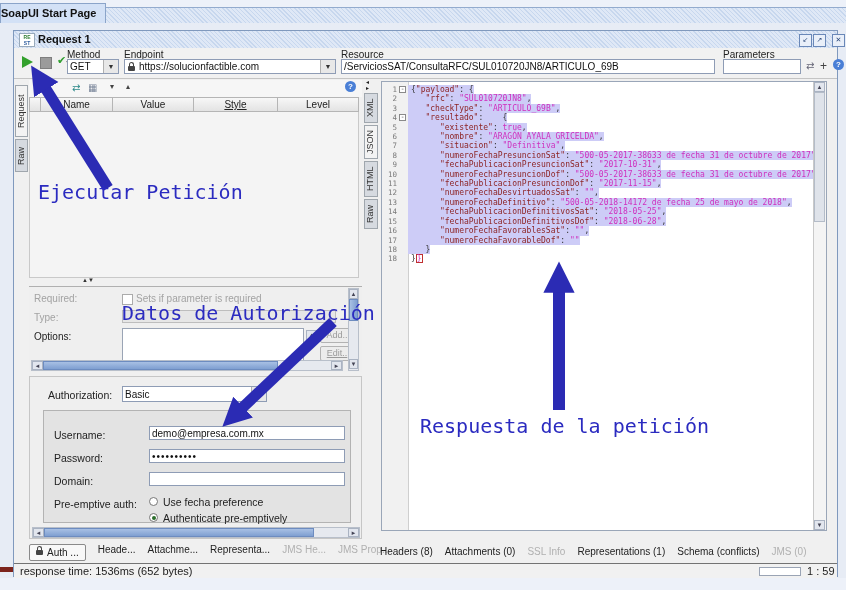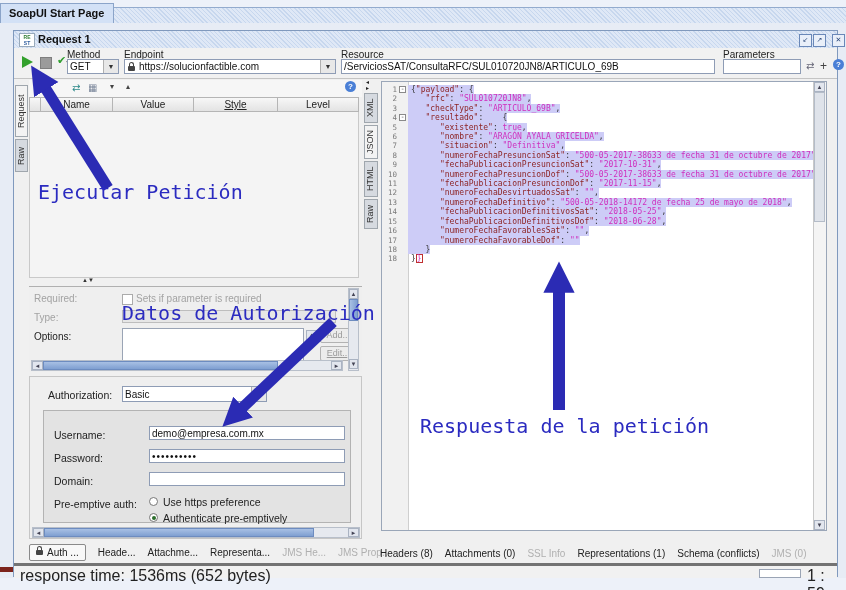--- a/index.html
+++ b/index.html
@@ -3,21 +3,21 @@
 <meta charset="utf-8">
 <style>
   html,body{margin:0;padding:0;}
   body{width:846px;height:590px;font-family:"Liberation Sans","DejaVu Sans",sans-serif;background:#edf1f9;}
   #screen{position:relative;width:846px;height:590px;overflow:hidden;background:#edf1f9;}
   .abs{position:absolute;}
   .hatch{background-color:#d9e4f4;background-image:repeating-linear-gradient(45deg,#c7d7ee 0 1px,#dfe8f6 1px 3px);}
   
   .tabbar-band{left:0;top:7;width:846px;height:16px;border-top:1px solid #93abce;}
   .start-tab{left:0;top:3px;width:104px;height:19px;background:#d3e1f6;border:1px solid #8ba4c9;border-bottom:none;
-    font-weight:bold;font-size:11px;color:#111;line-height:19px;padding-left:8px;}
+    font-weight:bold;font-size:11px;color:#111;line-height:19px;padding-left:0;}
   
   .desktop{left:0;top:23px;width:846px;height:555px;background:#e7ecf5;}
   .win{left:13px;top:30px;width:825px;height:547px;background:#f0f0f0;border:1px solid #8099bd;box-sizing:border-box;}
   .titlebar{left:0;top:0;width:100%;height:17px;border-bottom:1px solid #a9bcd8;}
   .rest-icon{left:5px;top:2px;width:14px;height:12px;background:#fff;border:1px solid #9ab;font-size:5px;line-height:6px;
     font-weight:bold;text-align:center;color:#2e7d32;}
   .rest-icon span{color:#2f5d9e;display:block;}
   .win-title{left:24px;top:1px;font-size:11px;font-weight:bold;color:#111;line-height:15px;}
   .winbtn{top:3px;width:11px;height:11px;background:#e9eff9;border:1px solid #6a88b8;font-size:7px;line-height:10px;
     text-align:center;color:#2c4a7c;cursor:pointer;}
@@ -61,40 +61,40 @@
   .scroll-v{background:#e6e9ef;border:1px solid #b8bfca;box-sizing:border-box;}
   .vthumb{background:linear-gradient(90deg,#a8c0e4,#7f9fd1);border:1px solid #6d8cc0;cursor:grab;box-sizing:border-box;}
   .varr{font-size:6px;line-height:9px;text-align:center;color:#445;background:#e2e6ee;border:1px solid #aab3c2;cursor:pointer;box-sizing:border-box;}
   
   .authpanel{left:15px;top:345px;width:333px;height:163px;background:#efefef;border:1px solid #c6c6c6;box-sizing:border-box;}
   .authbox{left:13px;top:33px;width:308px;height:113px;background:#e3e3e3;border:1px solid #b3b3b3;box-sizing:border-box;}
   .alabel{font-size:10.5px;color:#222;}
   .radio{width:9px;height:9px;border:1px solid #777;border-radius:50%;background:#fff;box-sizing:border-box;cursor:pointer;}
   .radio.on::after{content:'';display:block;width:4px;height:4px;border-radius:50%;background:#2c6e2c;margin:1.5px auto;}
   
-  .btabs{display:flex;align-items:center;font-size:10px;color:#222;}
+  .btabs{display:flex;font-size:10px;color:#222;}
   .btab{margin-right:12px;white-space:nowrap;cursor:pointer;}
   .btab.disabled{color:#b0b0b0;}
   .btab.selbox{border:1px solid #8a8a8a;border-radius:2px;background:#f8f8f8;padding:2px 6px;display:flex;gap:4px;align-items:center;}
   
   .editor{left:367px;top:50px;width:446px;height:450px;background:#fff;border:1px solid #9aa6b8;box-sizing:border-box;overflow:hidden;}
   .gutter-bg{left:0;top:0;width:27px;height:100%;background:#f1f1f1;border-right:1px solid #cfcfcf;box-sizing:border-box;}
   .code-wrap{position:absolute;left:0;top:3px;right:13px;font-family:"DejaVu Sans Mono",monospace;font-size:8px;line-height:9.4px;}
   .code-line{display:flex;white-space:pre;}
   .gutter-num{width:15px;text-align:right;color:#7a7a7a;font-size:7.5px;flex:none;}
   .fold{width:11px;flex:none;text-align:center;color:#555;font-size:7px;line-height:9px;}
   .fold .fbox{display:inline-block;width:7px;height:7px;border:1px solid #8a8a8a;background:#fff;line-height:5px;box-sizing:border-box;cursor:pointer;}
   .code-text{padding-left:3px;color:#333;}
   .code-text.sel{background:#cdccf7;}
   .k{color:#8b1f1f;}
   .v{color:#cf2fbe;}
   .bm{color:#cf2fbe;border:1px solid #c03030;line-height:7px;display:inline-block;}
   .ed-scroll{right:0;top:0;width:13px;height:100%;background:#f4f4f4;border-left:1px solid #c9c9c9;box-sizing:border-box;}
   
-  .statusbar{left:0;top:532px;width:100%;height:15px;background:#f1f1f1;border-top:3px solid #737373;font-size:16px;color:#222;box-sizing:border-box;}
+  .statusbar{left:0;top:532px;width:100%;height:15px;background:#f1f1f1;border-top:1px solid #737373;font-size:11px;color:#222;box-sizing:border-box;}
   .progress-box{background:#fff;border:1px solid #9aa4b5;box-sizing:border-box;}
   
   .ann{position:absolute;font-family:"DejaVu Sans Mono","Liberation Mono",monospace;font-size:20px;color:#2b2bc0;white-space:nowrap;pointer-events:none;}
   .overlay{position:absolute;left:0;top:0;pointer-events:none;}
   .redfrag{left:0;top:567px;width:13px;height:5px;background:#7c241c;}
 </style>
 </head>
 <body>
 
 <div id="screen">
@@ -195,21 +195,21 @@
       </div>
       <div class="abs authbox">
         <div class="abs alabel" style="left:10px;top:18px;">Username:</div>
         <input class="abs field" style="left: 105px; top: 15px; width: 196px; height: 14px;" readonly="" value="demo@empresa.com.mx">
         <div class="abs alabel" style="left:10px;top:41px;">Password:</div>
         <input class="abs field" style="left: 105px; top: 38px; width: 196px; height: 14px; letter-spacing: 1px;" readonly="" value="••••••••••">
         <div class="abs alabel" style="left:10px;top:64px;">Domain:</div>
         <input class="abs field" style="left: 105px; top: 61px; width: 196px; height: 14px;" readonly="" value="">
         <div class="abs alabel" style="left:10px;top:87px;">Pre-emptive auth:</div>
         <div class="abs radio" style="left:105px;top:86px;"></div>
-        <div class="abs alabel" style="left:119px;top:85px;">Use https preference</div>
+        <div class="abs alabel" style="left:119px;top:85px;">Use fecha preference</div>
         <div class="abs radio on" style="left:105px;top:102px;"></div>
         <div class="abs alabel" style="left:119px;top:101px;">Authenticate pre-emptively</div>
       </div>
       <div class="abs scroll-h" style="left:2px;top:150px;width:328px;height:11px;">
         <div class="arr">◄</div>
         <div class="thumb" style="width:270px;"></div>
         <div style="flex:1;"></div>
         <div class="arr">►</div>
       </div>
     </div>

